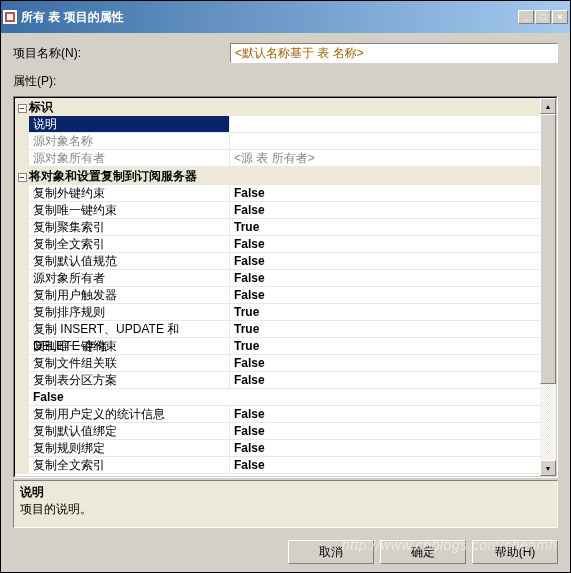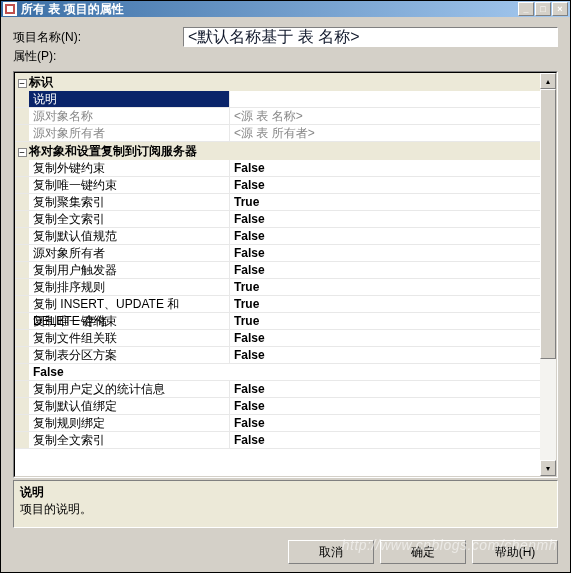--- a/index.html
+++ b/index.html
@@ -14,21 +14,21 @@
 .window {
   width: 571px;
   height: 573px;
   border: 1px solid #000;
   background: #d4d0c8;
   display: flex;
   flex-direction: column;
 }
 .titlebar {
   background: linear-gradient(to right, #3a6ea5, #a6caf0);
-  height: 16px;
+  height: 32px;
   display: flex;
   align-items: center;
   color: #fff;
   padding: 0 2px;
 }
 .titlebar .icon {
   width: 14px;
   height: 14px;
   background: #fff;
   margin-right: 4px;
@@ -49,32 +49,32 @@
   font-family: Arial;
   font-size: 9px;
   font-weight: bold;
   display: flex;
   align-items: center;
   justify-content: center;
   margin-left: 1px;
   cursor: pointer;
 }
 .content { padding: 10px 12px 4px 12px; display: flex; flex-direction: column; flex: 1; min-height: 0; }
-.row { display: flex; align-items: center; margin-bottom: 1px; }
+.row { display: flex; align-items: center; margin-bottom: 10px; gap: 47px; }
 .row .lbl { width: 170px; }
 .row input {
   flex: 1;
   height: 20px;
   border: 1px solid #808080;
   border-right-color: #fff;
   border-bottom-color: #fff;
   padding: 2px 4px;
   background: #fff;
-  font-size: 16px;
-  color: #0f172a;
+  font-size: 12px;
+  color: #a16207;
 }
 .proplabel { margin-bottom: 6px; }
 .gridwrap {
   flex: 1;
   min-height: 0;
   background: #fff;
   border: 1px solid #808080;
   border-right-color: #fff;
   border-bottom-color: #fff;
   display: flex;
@@ -223,21 +223,20 @@
               <span>标识</span>
             </div>
             <div class="proprow selected">
               <span class="gutter"></span>
               <span class="pname">说明</span>
               <span class="pval"></span>
             </div>
             <div class="proprow disabled">
               <span class="gutter"></span>
               <span class="pname">源对象名称</span>
-              <span class="pval">&lt;源 表 名称&gt;</span>
             </div>
             <div class="proprow disabled">
               <span class="gutter"></span>
               <span class="pname">源对象所有者</span>
               <span class="pval">&lt;源 表 所有者&gt;</span>
             </div>
             <div class="cat">
               <span class="exp"><span>−</span></span>
               <span>将对象和设置复制到订阅服务器</span>
             </div>

